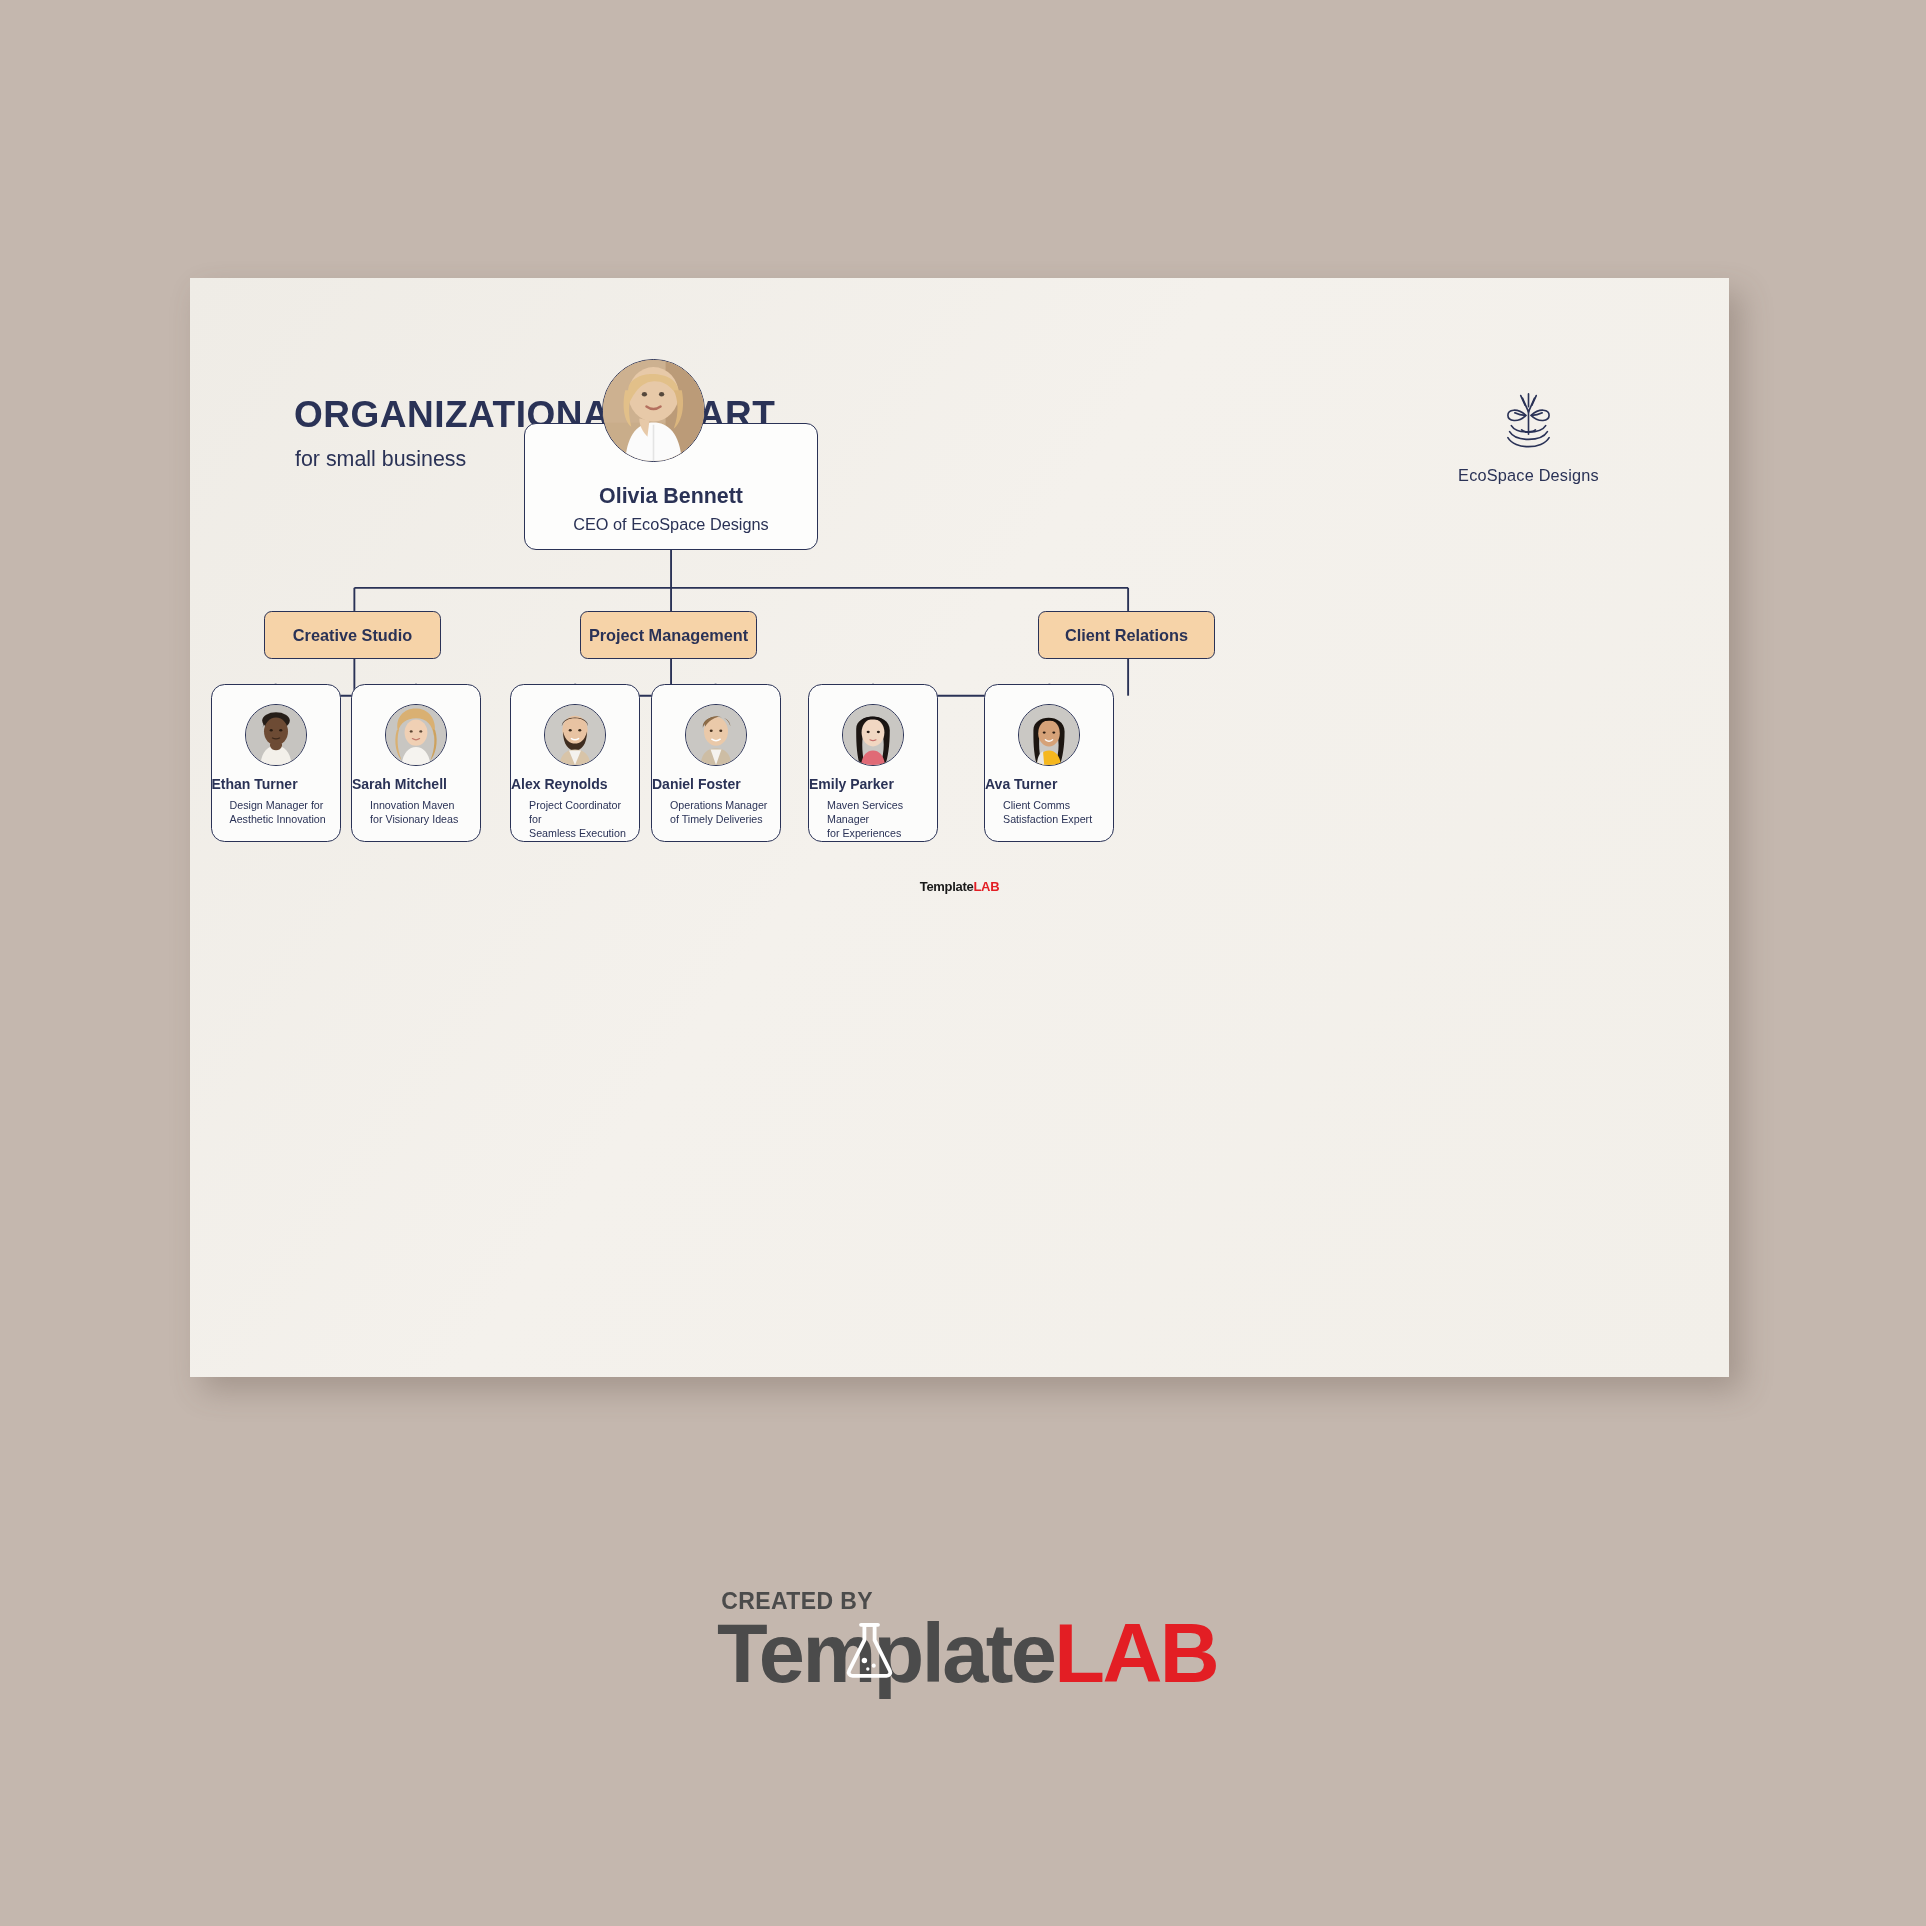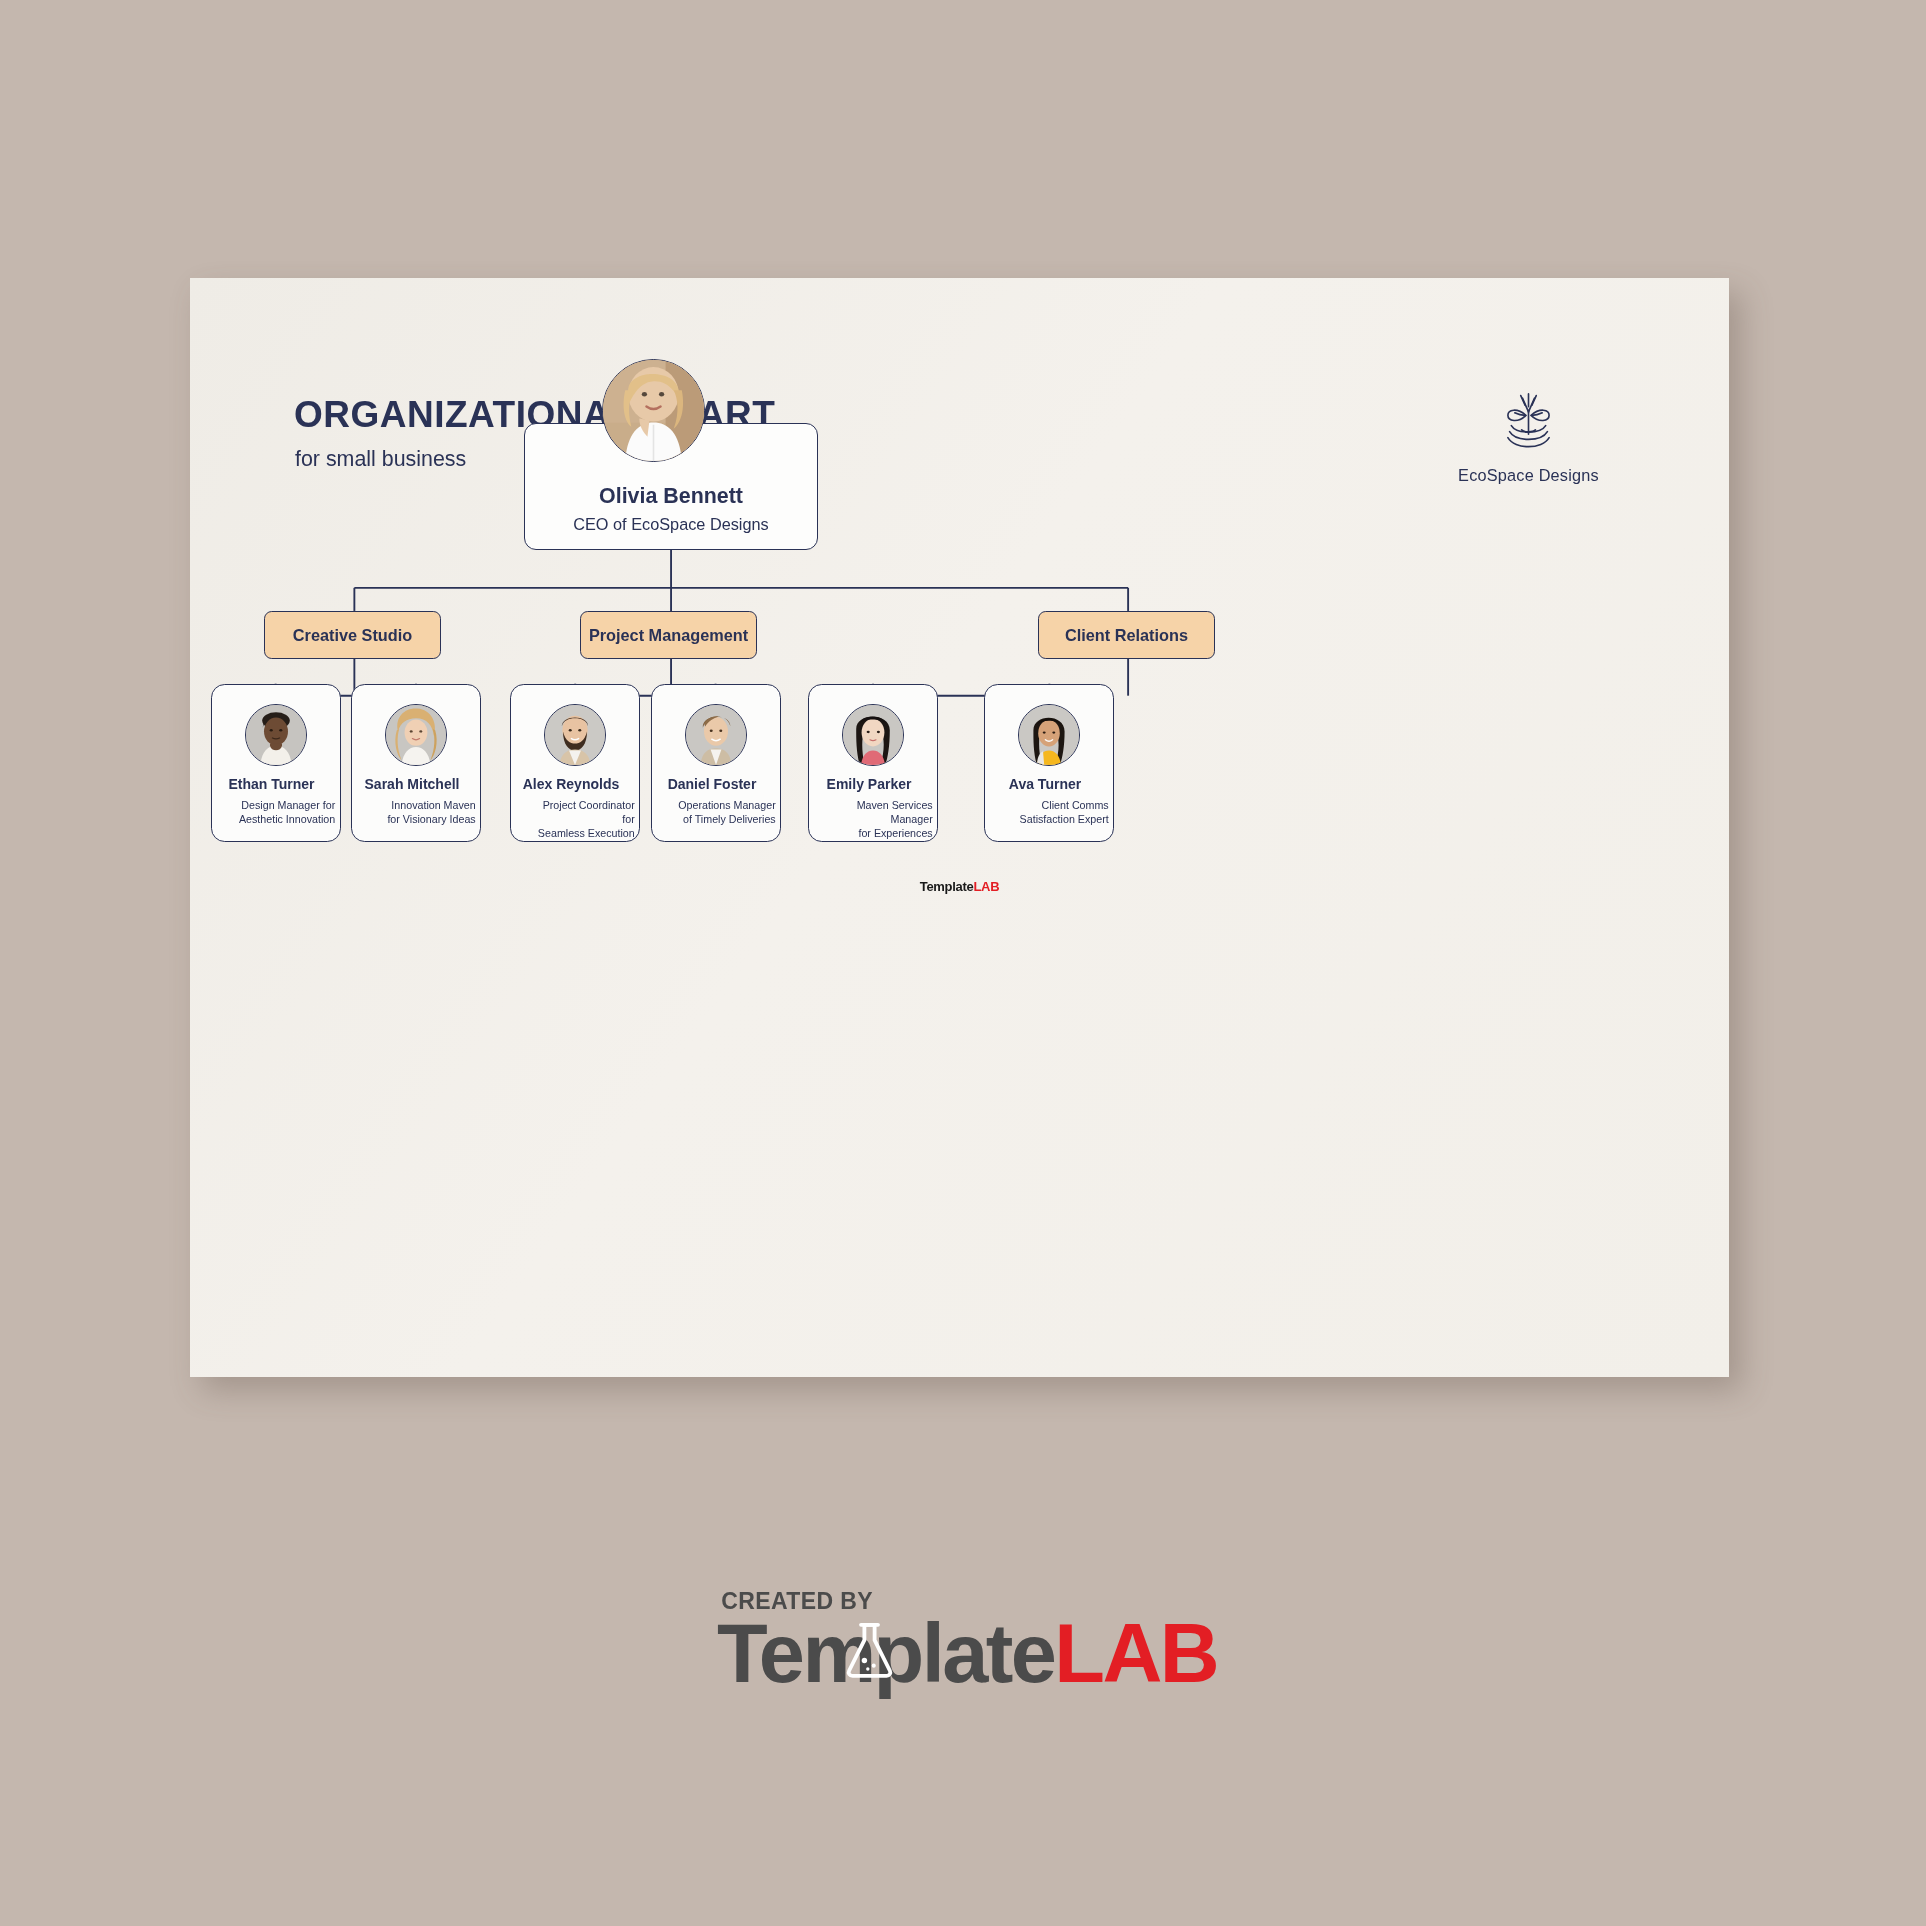--- a/index.html
+++ b/index.html
@@ -153,30 +153,29 @@
     height: 62px;
     border-radius: 50%;
     border: 1.3px solid #2a3256;
     overflow: hidden;
     background: #c9c9c9;
   }
   .emp-name {
     position: absolute;
     left: 0; right: 8px;
     top: 91px;
-    text-align: center;
     font-size: 14px;
     font-weight: 700;
     color: #2a3256;
   }
   .emp-role {
     position: absolute;
     left: 18px; right: 4.3px;
     top: 113px;
-    text-align: right;
+    text-align: left;
     font-size: 10.7px;
     line-height: 1.32;
     color: #2a3256;
   }
 
   
   .tl-mini {
     position: absolute;
     left: 0; right: 0;
     top: 601px;

